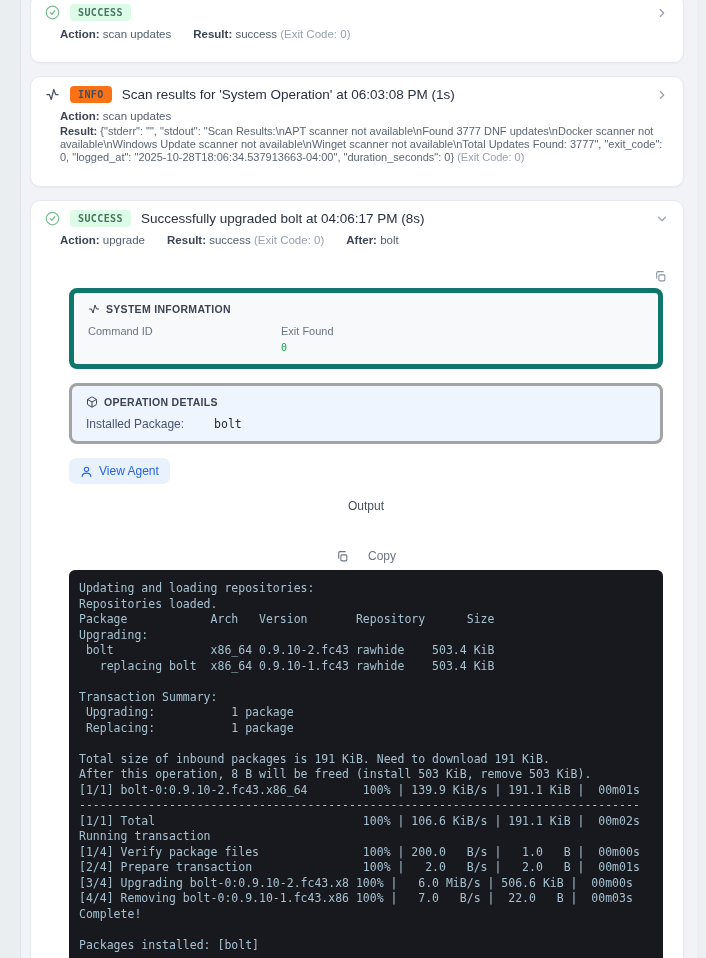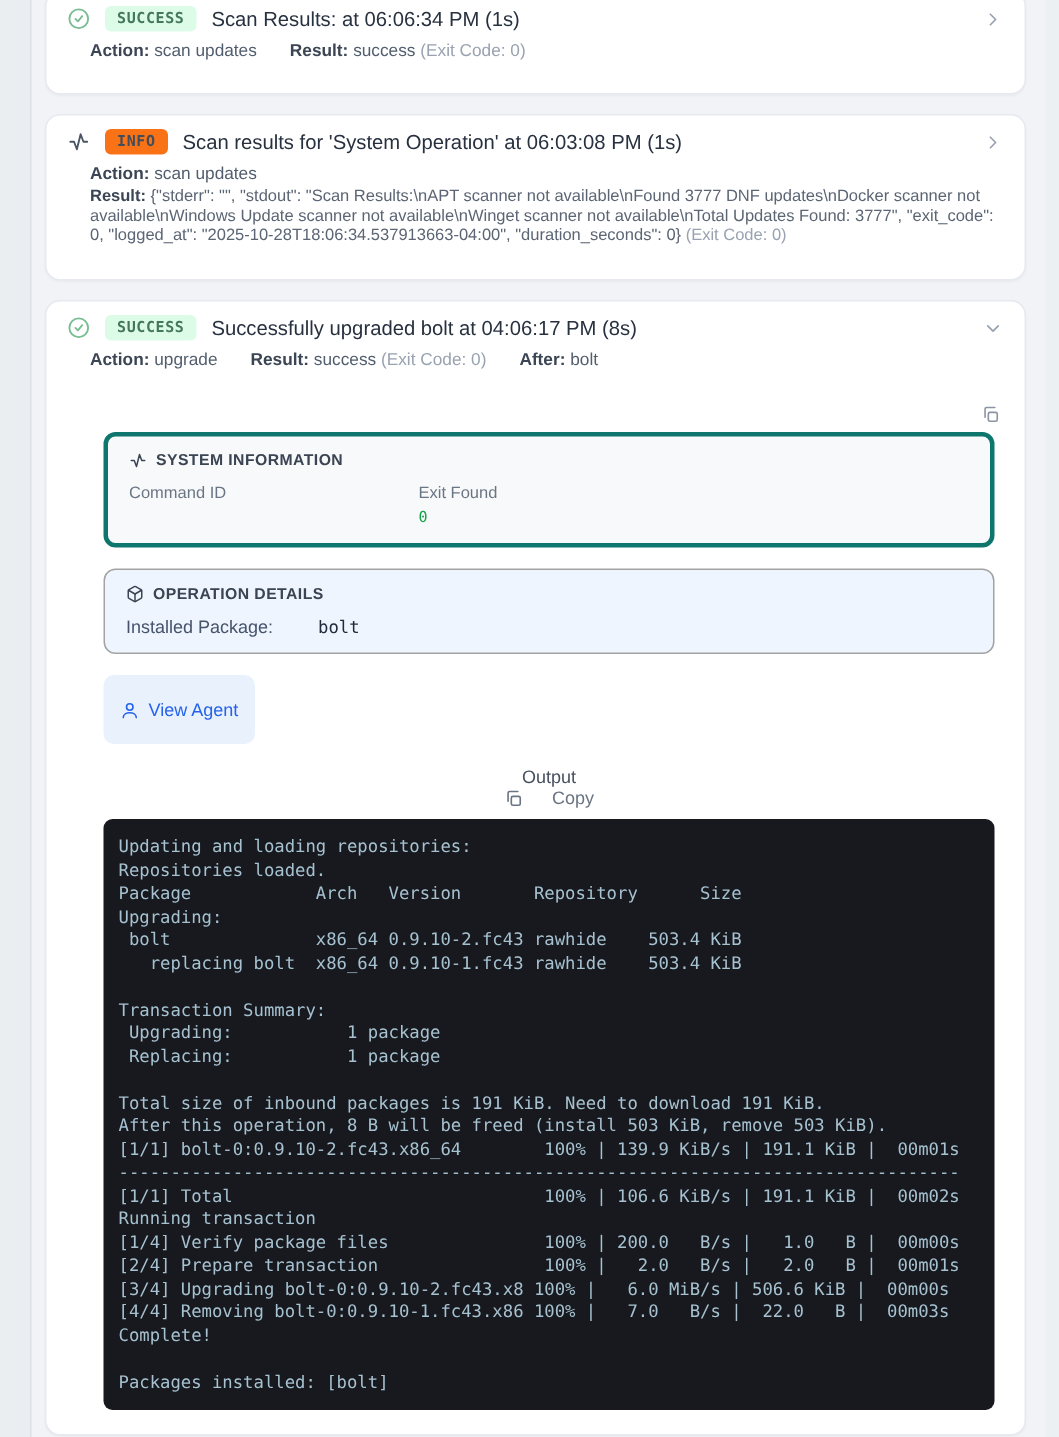--- a/index.html
+++ b/index.html
@@ -50,51 +50,51 @@
   .meta-light { color:#98a2b0; }
   .result-json { font-size:11px; line-height:13px; color:#5b6574; }
 
   .expand-body { position:relative; padding:6px 20px 16px 38px; }
   .ghost-copy {
     position:absolute; right:16px; top:2px; display:flex; cursor:pointer;
   }
   .panel {
     border-radius:8px; padding:10px 14px; margin-top:14px;
   }
-  .panel-sys { background:#f8f9fb; border:3px solid #0f766e; }
-  .panel-op  { background:#eef5fe; border:1px solid #a3a3a3; }
+  .panel-sys { background:#f8f9fb; border:5px solid #0f766e; }
+  .panel-op  { background:#eef5fe; border:3px solid #a3a3a3; }
   .panel-head {
     display:flex; align-items:center; gap:6px;
     font-size:10.5px; font-weight:bold; letter-spacing:.3px; color:#3a4452;
   }
   .sys-grid { display:flex; margin-top:10px; }
   .sys-col1 { width:193px; }
   .sys-label { font-size:11px; color:#6b7684; margin-bottom:4px; }
   .mono { font-family:"DejaVu Sans Mono", monospace; }
   .sys-value {
     font-size:10px; line-height:13px; color:#232c3a; word-break:break-all;
   }
   .sys-exit { font-size:10px; line-height:13px; color:#17a34a; }
   .op-row { margin-top:9px; font-size:12px; color:#46536b; }
   .op-value { font-size:11.5px; color:#222b3a; margin-left:30px; }
 
   .view-agent {
     display:inline-flex; align-items:center; gap:6px; margin-top:14px;
     background:#e9f1fd; color:#2563eb; font-size:12px; font-weight:500;
-    padding:16px 11px; border-radius:7px; cursor:pointer;justify-content:center;
+    padding:6px 11px; border-radius:7px; cursor:pointer;justify-content:center;
   }
 
   .output-row {
     display:flex; justify-content:space-between; align-items:center;
     margin-top:15px; margin-bottom:7px;flex-direction:column;
   }
   .output-label { font-size:12px; color:#46505e; }
   .copy-btn {
     display:flex; align-items:center; gap:19px;
-    font-size:12px; color:#6a7482; cursor:pointer;
+    font-size:12px; color:#6a7482; cursor:pointer;margin-top:36px;
   }
 
   .terminal {
     background:#17191e; border-radius:6px; padding:11px 10px; overflow:hidden;
   }
   .terminal pre {
     margin:0; font-family:"DejaVu Sans Mono", monospace;
     font-size:11.5px; line-height:15.5px; color:#a6c1d0; white-space:pre;
   }
   svg { display:block; }
@@ -109,21 +109,20 @@
 
   <div class="card" style="margin-top:0;">
     <div class="card-header">
       <span class="status-icon">
         <svg width="15" height="15" viewBox="0 0 24 24" fill="none" stroke="#79bd92" stroke-width="2" stroke-linecap="round" stroke-linejoin="round">
             <circle cx="12" cy="12" r="10"></circle>
             <path d="M8.5 12.2l2.6 2.6 4.6-5.6"></path>
           </svg>
       </span>
       <span class="badge success">SUCCESS</span>
-      <span class="card-title">Scan Results: at 06:06:34 PM (1s)</span>
       <span class="chevron">
         <svg width="14" height="14" viewBox="0 0 24 24" fill="none" stroke="#97a1b0" stroke-width="2" stroke-linecap="round" stroke-linejoin="round">
             <path d="M9 6l6 6-6 6"></path>
           </svg>
       </span>
     </div>
     <div class="card-meta">
       <span><span class="meta-label">Action:</span> <span>scan updates</span></span>
       <span><span class="meta-label">Result:</span> <span>success</span> <span class="meta-light">(Exit Code: 0)</span></span>
     </div>

